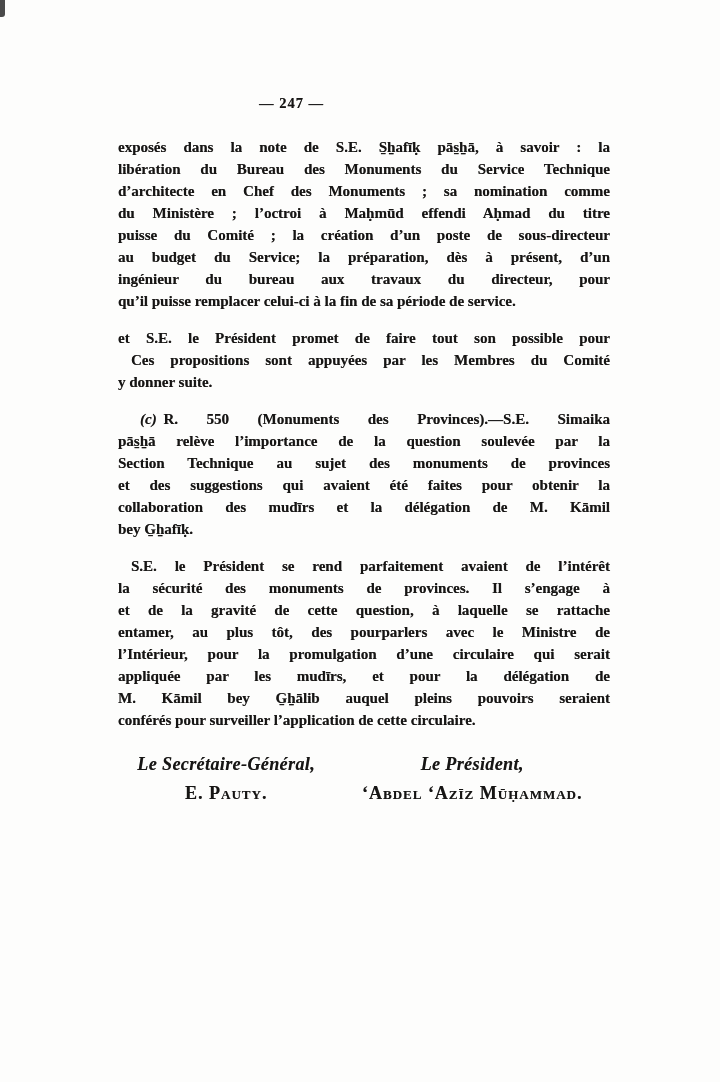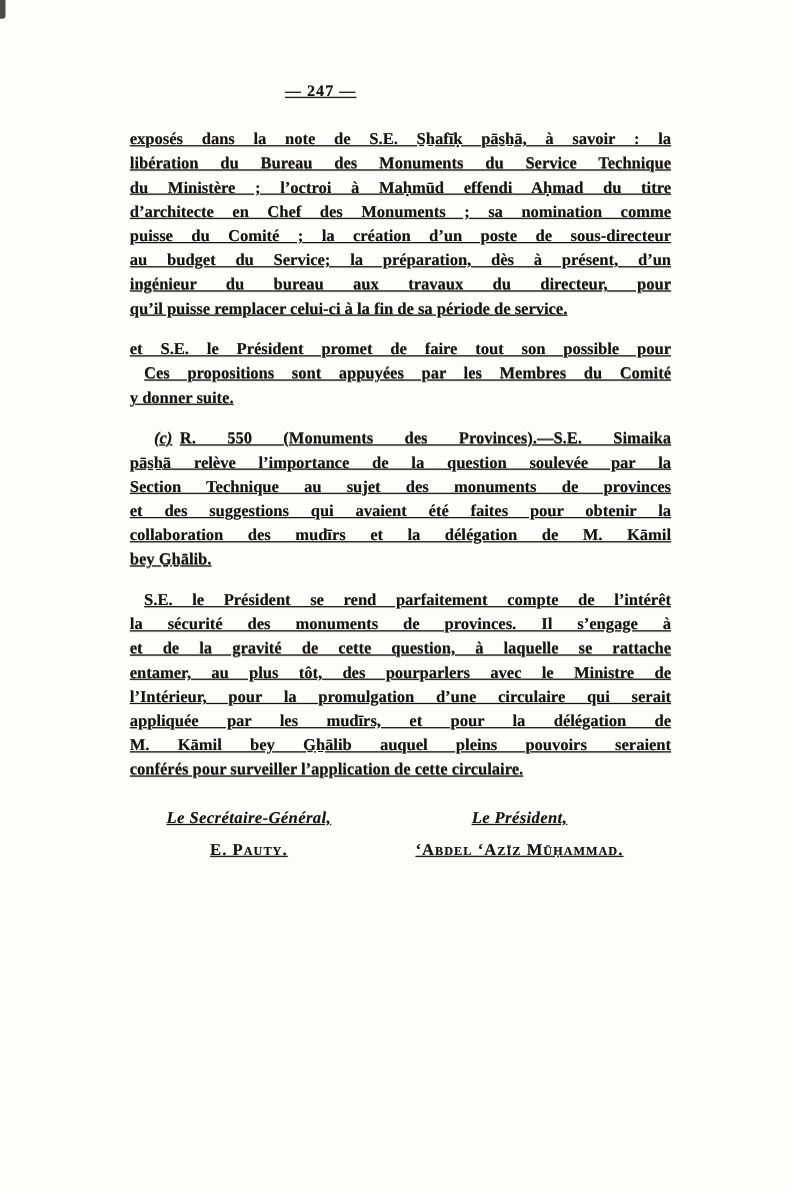--- a/index.html
+++ b/index.html
@@ -7,24 +7,23 @@
     width: 720px; height: 1082px;
     background: #fdfdfc;
     font-family: "Liberation Serif", "DejaVu Serif", serif;
     color: #161514;
     position: relative;
     overflow: hidden;
   }
   .page {
     position: relative;
     width: 583px; height: 1082px;
-    padding-top: 74px;
+    padding-top: 94px;
     box-sizing: border-box;
     text-shadow: 0.2px 0.2px 0.35px rgba(25,22,20,0.55);
-    text-decoration: underline;
   }
   .corner-mark {
     position: absolute; left: 0; top: 0;
     width: 5px; height: 17px;
     background: #4a4a4a;
     border-radius: 0 0 3px 0;
     text-shadow: none;
   }
   .page-number {
     text-align: center;
@@ -48,21 +47,21 @@
     white-space: normal;
   }
   .line.last { text-align-last: left; }
   .line.ind { text-indent: 13px; }
   .line.ind-lg { text-indent: 22px; }
   .it { font-style: italic; margin-right: 0.45em; }
   .signatures {
     display: flex;
     width: 492px;
     margin: 22px 0 0 118px;
-    font-size: 15px;
+    font-size: 18px;
     font-weight: bold;
   }
   .sig-col { text-align: center; }
   .sig-col.left { width: 44%; }
   .sig-col.right { width: 56%; }
   .sig-title {
     font-style: italic;
     line-height: 22px;
     letter-spacing: 0.4px;
   }
@@ -80,48 +79,48 @@
   <div class="corner-mark"></div>
 
   <div class="page-number">— 247 —</div>
 
   <div class="content">
 
     <p class="para">
       </p>
       <div class="line">exposés dans la note de S.E. S̱ẖafīḳ pās̱ẖā, à savoir : la</div>
       <div class="line">libération du Bureau des Monuments du Service Technique</div>
+      <div class="line">d’architecte en Chef des Monuments ; sa nomination comme</div>
       <div class="line">du Ministère ; l’octroi à Maḥmūd effendi Aḥmad du titre</div>
-      <div class="line">d’architecte en Chef des Monuments ; sa nomination comme</div>
       <div class="line">puisse du Comité ; la création d’un poste de sous-directeur</div>
       <div class="line">au budget du Service; la préparation, dès à présent, d’un</div>
       <div class="line">ingénieur du bureau aux travaux du directeur, pour</div>
       <div class="line last">qu’il puisse remplacer celui-ci à la fin de sa période de service.</div>
     <p></p>
 
     <p class="para">
       </p>
       <div class="line">et S.E. le Président promet de faire tout son possible pour</div>
       <div class="line ind">Ces propositions sont appuyées par les Membres du Comité</div>
       <div class="line last">y donner suite.</div>
     <p></p>
 
     <p class="para gap">
       </p>
       <div class="line ind-lg"><span class="it">(c)</span><span>R. 550 (Monuments des Provinces).—S.E. Simaika</span></div>
       <div class="line">pās̱ẖā relève l’importance de la question soulevée par la</div>
       <div class="line">Section Technique au sujet des monuments de provinces</div>
       <div class="line">et des suggestions qui avaient été faites pour obtenir la</div>
       <div class="line">collaboration des mudīrs et la délégation de M. Kāmil</div>
-      <div class="line last">bey G̱ẖālib.</div>
+      <div class="line last">bey G̱ẖafīḳ.</div>
     <p></p>
 
     <p class="para gap">
       </p>
-      <div class="line ind">S.E. le Président se rend parfaitement compte de l’intérêt</div>
+      <div class="line ind">S.E. le Président se rend parfaitement avaient de l’intérêt</div>
       <div class="line">la sécurité des monuments de provinces. Il s’engage à</div>
       <div class="line">et de la gravité de cette question, à laquelle se rattache</div>
       <div class="line">entamer, au plus tôt, des pourparlers avec le Ministre de</div>
       <div class="line">l’Intérieur, pour la promulgation d’une circulaire qui serait</div>
       <div class="line">appliquée par les mudīrs, et pour la délégation de</div>
       <div class="line">M. Kāmil bey G̱ẖālib auquel pleins pouvoirs seraient</div>
       <div class="line last">conférés pour surveiller l’application de cette circulaire.</div>
     <p></p>
 
   </div>

